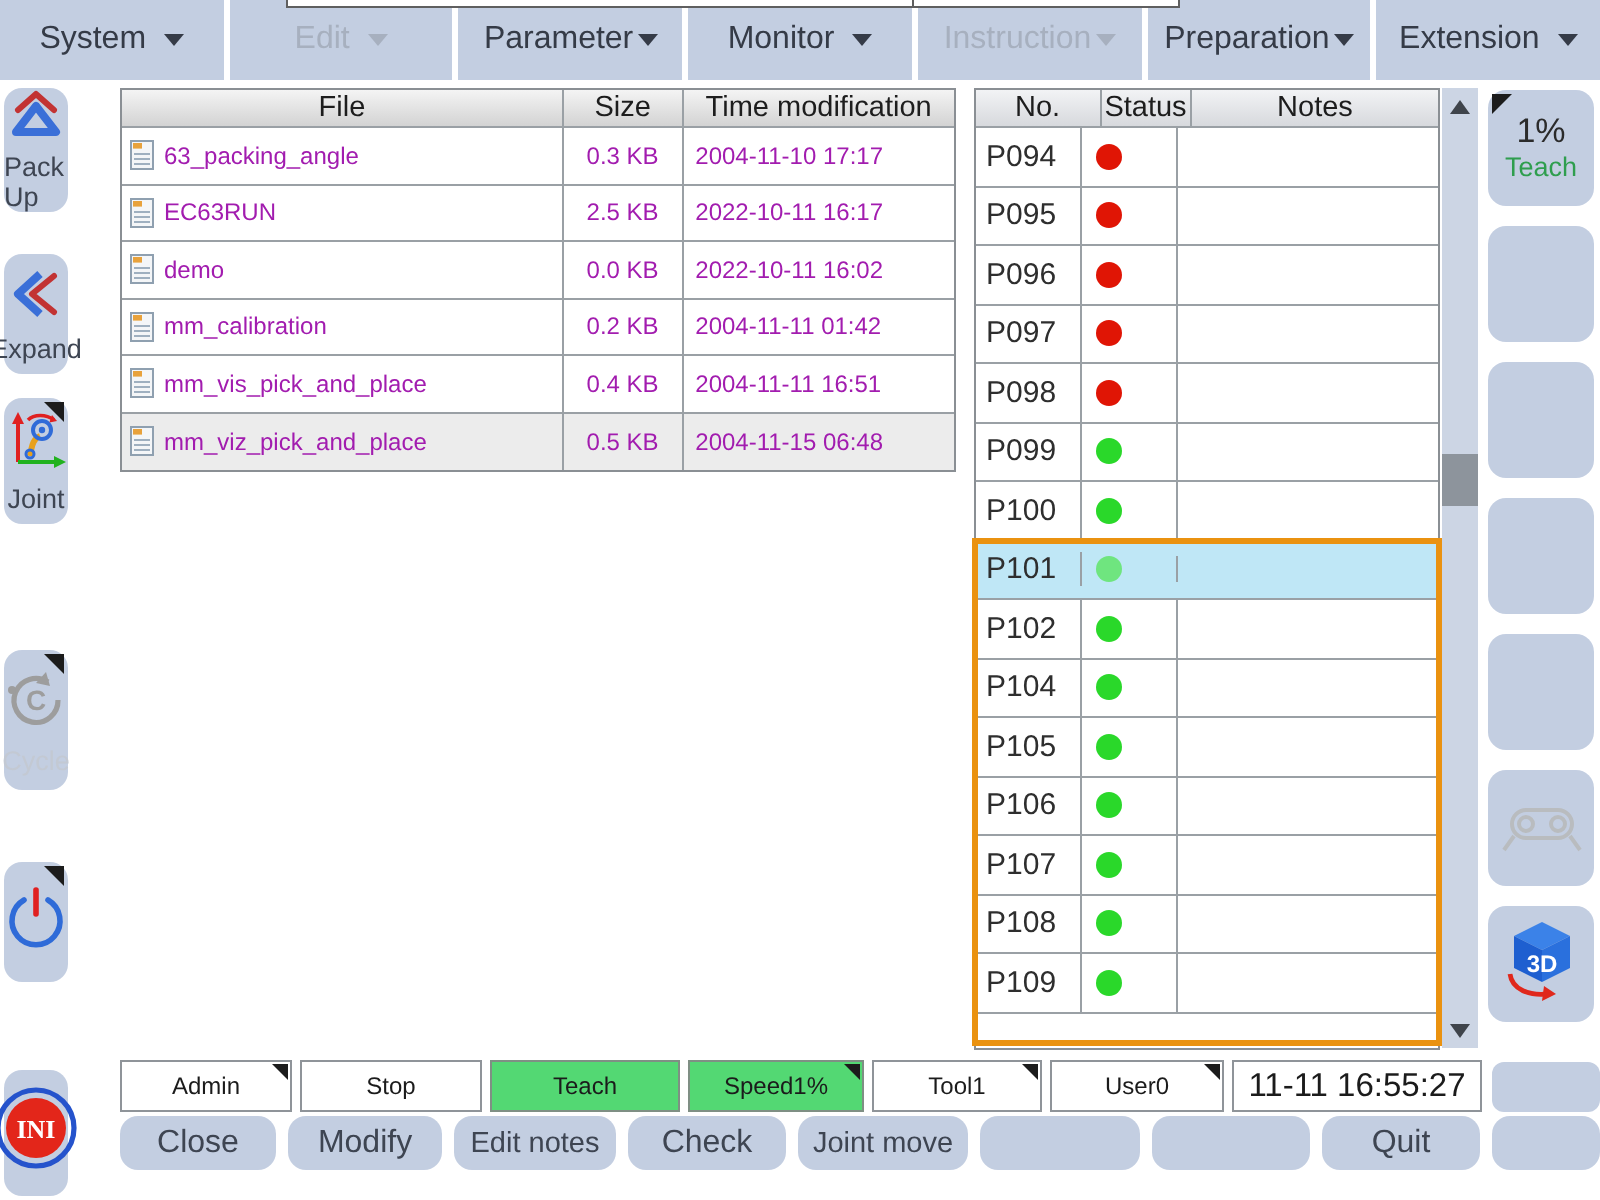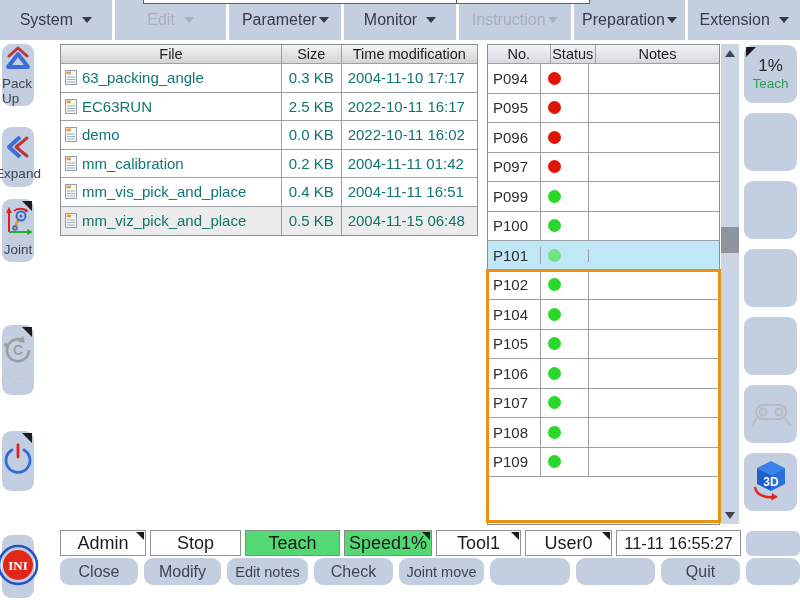--- a/index.html
+++ b/index.html
@@ -33,21 +33,21 @@
             border-top:10px solid #1c1c1c;border-left:10px solid transparent;}
   .corner-tl::before{content:"";position:absolute;top:2px;left:2px;
             border-top:10px solid #1c1c1c;border-right:10px solid transparent;}
 
   
   #filetable{position:absolute;left:60px;top:44px;width:418px;border:1px solid var(--border);background:#fff;}
   .fhead{display:flex;height:19px;background:linear-gradient(#f4f4f4,#d3d3d3);
          border-bottom:1px solid var(--line);font-size:14.5px;color:#1d1d1d;}
   .fh{display:flex;align-items:center;justify-content:center;border-right:1px solid var(--line);}
   .fh:last-child,.fc:last-child{border-right:none;}
-  .frow{display:flex;height:28.5px;border-bottom:1px solid var(--line);background:#fff;font-size:15px;color:#0f766e;}
+  .frow{display:flex;height:28.5px;border-bottom:1px solid var(--line);background:#fff;font-size:12px;color:#a21caf;}
   .frow:last-child{border-bottom:none;}
   .frow.fsel{background:#ececec;}
   .fc{display:flex;align-items:center;border-right:1px solid var(--line);overflow:hidden;white-space:nowrap;}
   .fc.name{width:222px;padding-left:4px;gap:5px;}
   .fc.size{width:60px;justify-content:center;}
   .fc.time{width:136px;padding-left:6px;}
   .fh.name{width:222px;} .fh.size{width:60px;} .fh.time{width:136px;}
   .ficon{display:inline-flex;flex:none;}
 
   
@@ -78,21 +78,21 @@
   #pthumb{position:absolute;left:0;top:183px;width:18px;height:26px;background:#8d949c;}
 
   
   .rbtn{position:absolute;left:744px;width:53px;height:58px;background:var(--accent);border-radius:9px;
         display:flex;flex-direction:column;align-items:center;justify-content:center;}
   #rb-teach .pct{font-size:17px;color:#2b2b2b;line-height:1.15;}
   #rb-teach .tch{font-size:13.5px;color:#2f9e4e;line-height:1.15;}
 
   
   .sfield{position:absolute;top:530px;height:26px;background:#fff;border:1px solid #8f9499;
-          display:flex;align-items:center;justify-content:center;font-size:18px;color:#1b1b1b;}
+          display:flex;align-items:center;justify-content:center;font-size:12px;color:#1b1b1b;}
   .sfield.green{background:var(--green);border-color:#7f8f84;}
   .scorner::after{content:"";position:absolute;top:1px;right:1px;
           border-top:8px solid #1c1c1c;border-left:8px solid transparent;}
   #clockbox{font-size:16.5px;}
   #statchip{position:absolute;left:746px;top:531px;width:54px;height:25px;background:var(--accent);border-radius:6px;}
 
   
   .bbtn{position:absolute;top:558px;height:27px;background:var(--accent);border-radius:9px;
         display:flex;align-items:center;justify-content:center;font-size:16px;color:var(--btntext);}
   .bbtn.small{font-size:14.5px;}
@@ -340,20 +340,27 @@
           <div class="pc note"></div>
         </div>
         <div class="prow">
           <div class="pc no">P097</div>
           <div class="pc st">
             <span class="dot dot-red"></span>
           </div>
           <div class="pc note"></div>
         </div>
         <div class="prow">
+          <div class="pc no">P098</div>
+          <div class="pc st">
+            <span class="dot dot-red"></span>
+          </div>
+          <div class="pc note"></div>
+        </div>
+        <div class="prow">
           <div class="pc no">P099</div>
           <div class="pc st">
             <span class="dot dot-green"></span>
           </div>
           <div class="pc note"></div>
         </div>
         <div class="prow">
           <div class="pc no">P100</div>
           <div class="pc st">
             <span class="dot dot-green"></span>

